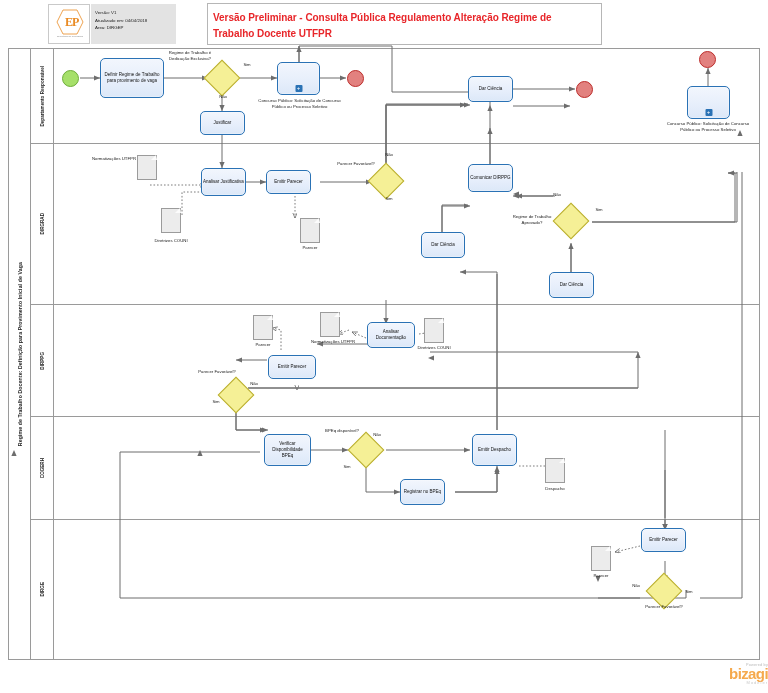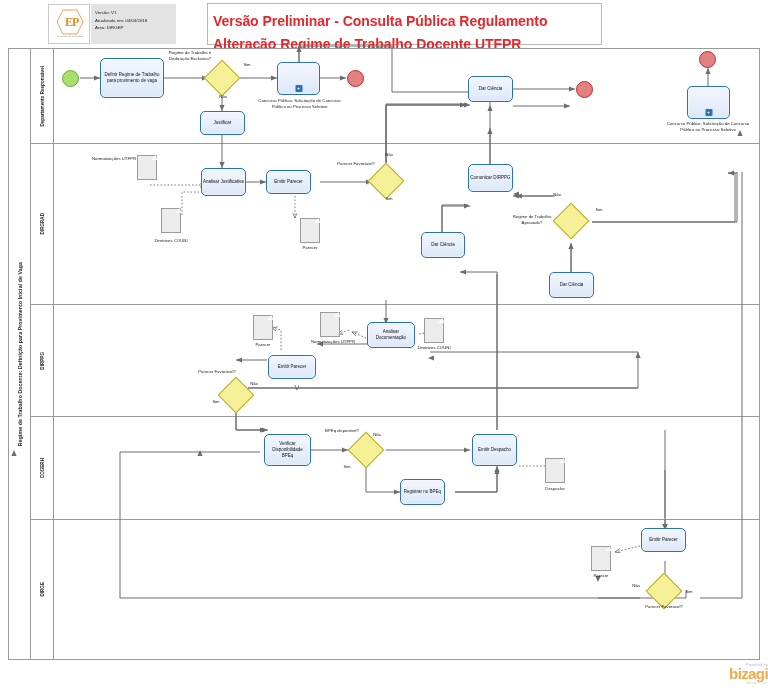--- a/index.html
+++ b/index.html
@@ -30,21 +30,21 @@
   #version-box {
     position: absolute; left: 91px; top: 4px; width: 85px; height: 40px;
     background: #e3e3e3; padding: 5px 0 0 4px;
   }
   #version-box div { font-size: 4.4px; color: #1a1a1a; line-height: 1.75; white-space: nowrap; }
   #title-box {
     position: absolute; left: 207px; top: 3px; width: 395px; height: 42px;
     border: 1px solid #b6b6b6; background: #fff; padding: 6px 8px 0 5px;
   }
   #title-box .t {
-    font-size: 14px; font-weight: bold; color: #e8262a;
+    font-size: 10px; font-weight: bold; color: #e8262a;
     line-height: 1.62; letter-spacing: -0.05px;
   }
 
   
   #pool {
     position: absolute; left: 8px; top: 48px; width: 752px; height: 612px;
     border: 1px solid #9a9a9a; background: #fff;
   }
   #pool-title {
     position: absolute; left: 0; top: 0; width: 22px; height: 610px;

